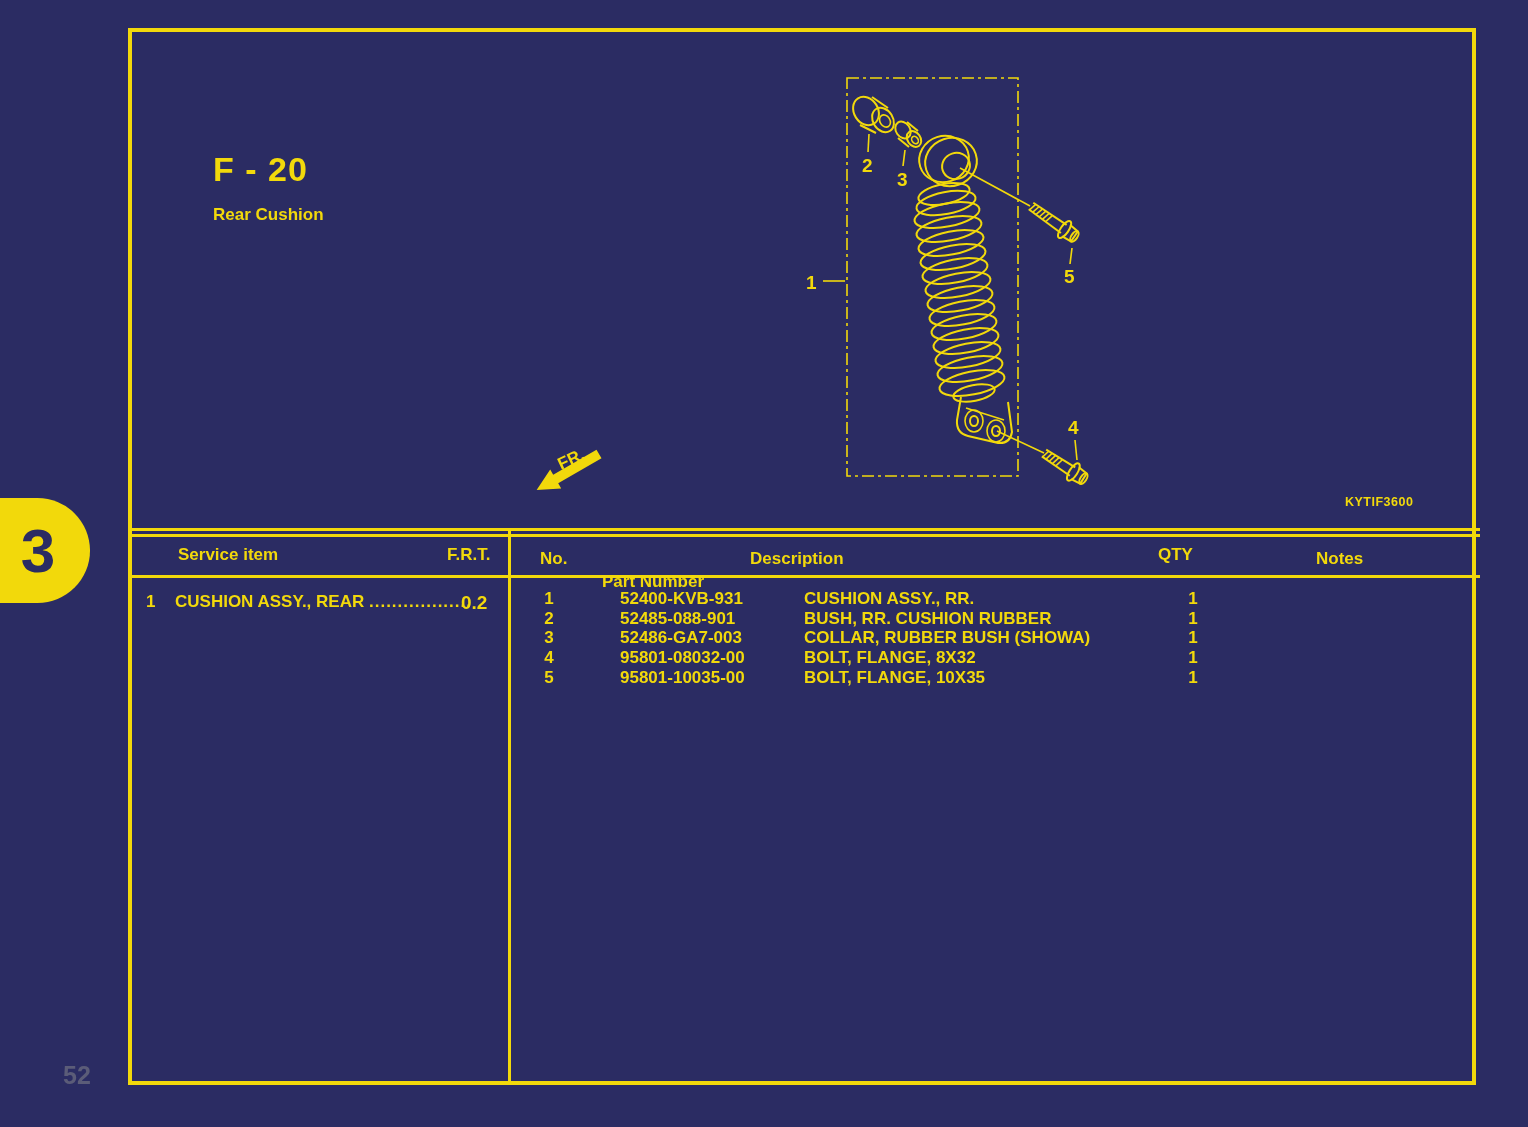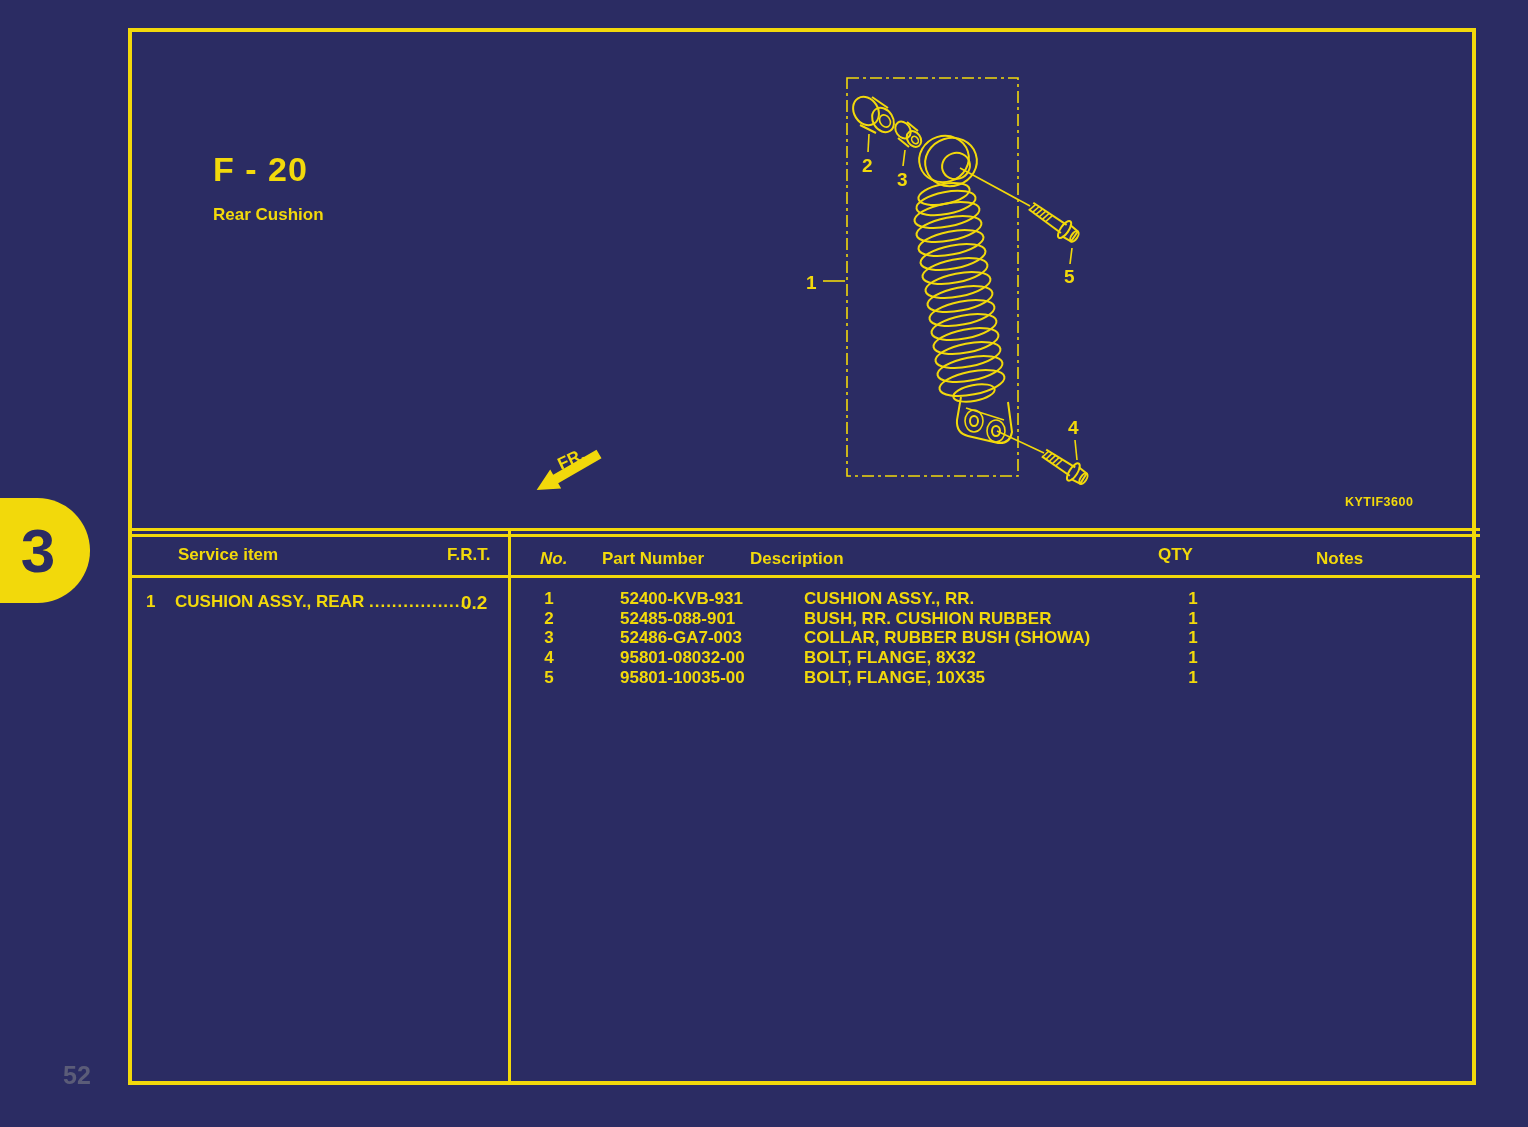--- a/index.html
+++ b/index.html
@@ -194,22 +194,22 @@
 
 <div class="abs th" style="left:178px;top:545px;">Service item</div>
 <div class="abs th" style="left:447px;top:545px;">F.R.T.</div>
 
 <div>
   <span class="abs service-row-no">1</span>
   <span class="abs service-row-name"><span>CUSHION ASSY., REAR</span> <span class="dots">..................</span></span>
   <span class="abs service-row-frt">0.2</span>
 </div>
 
-<div class="abs th" style="left:540px;top:549px;font-style:italic;">No.</div>
-<div class="abs th" style="left:602px;top:549px;">Part Number</div>
+<div class="abs th" style="left:540px;top:549px;">No.</div>
+<div class="abs th" style="left:602px;top:572px;">Part Number</div>
 <div class="abs th" style="left:750px;top:549px;">Description</div>
 <div class="abs th" style="left:1158px;top:545px;">QTY</div>
 <div class="abs th" style="left:1316px;top:549px;">Notes</div>
 
 <div class="abs parts-rows">
   <div class="prow">
     <span class="c-no">1</span>
     <span class="c-part">52400-KVB-931</span>
     <span class="c-desc">CUSHION ASSY., RR.</span>
     <span class="c-qty">1</span>

